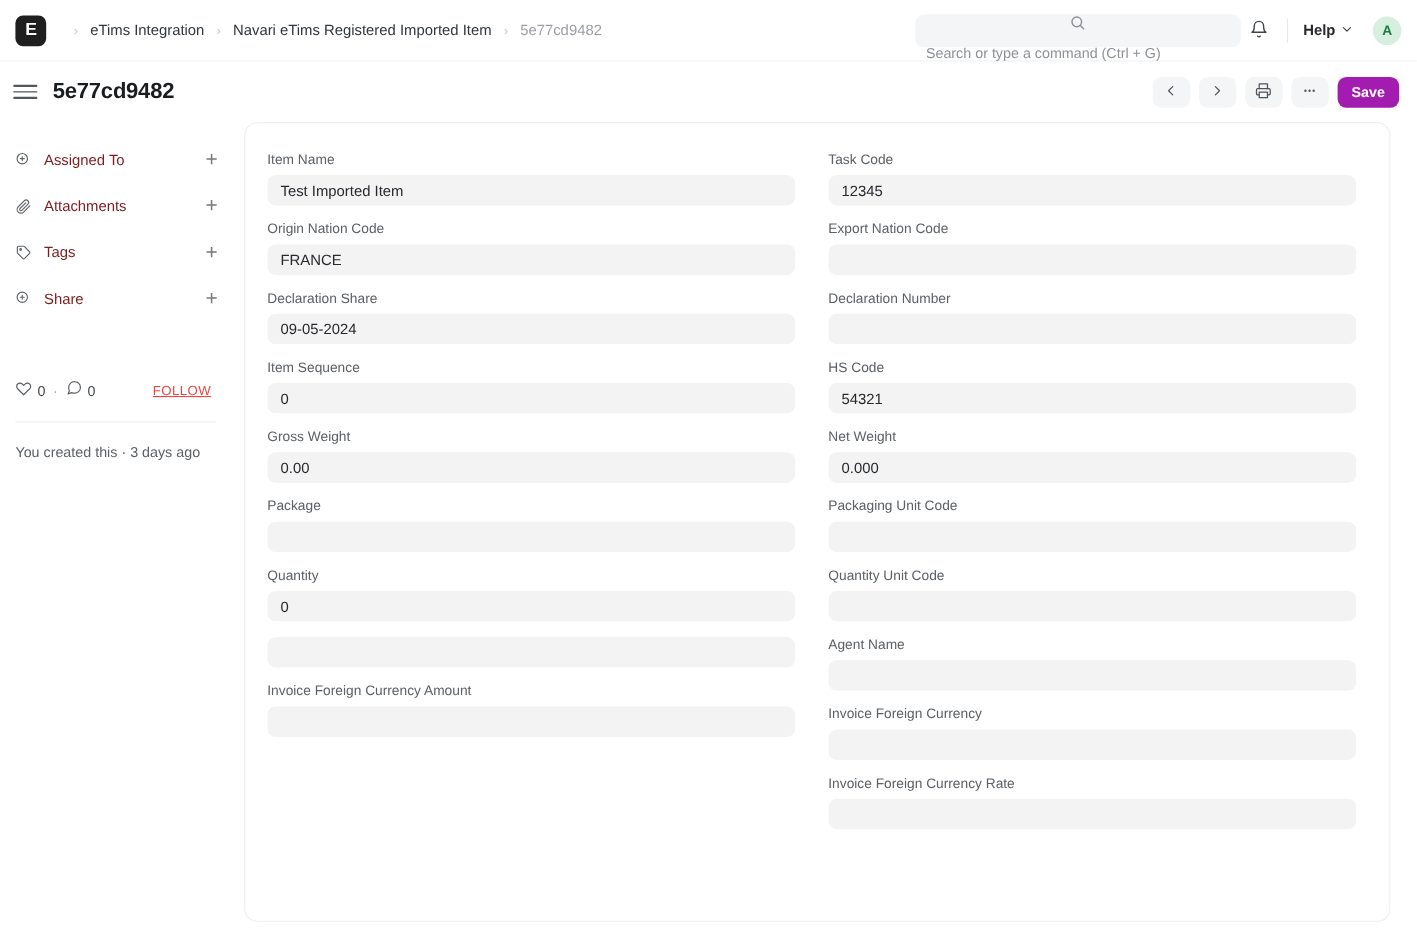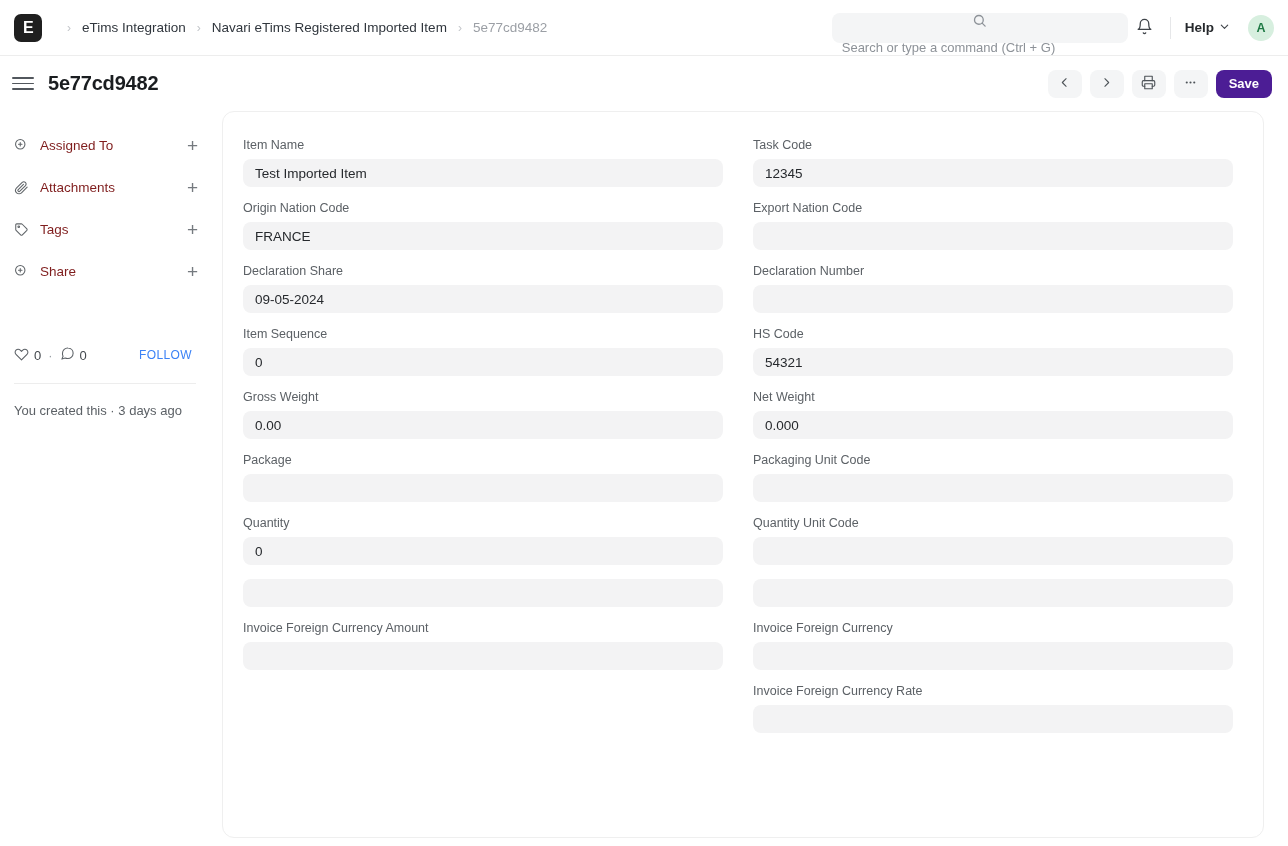--- a/index.html
+++ b/index.html
@@ -75,21 +75,21 @@
     margin-left: 10px; letter-spacing: -0.2px;
   }
   .toolbar-actions { margin-left: auto; display: flex; align-items: center; gap: 8px; }
   .tool-btn {
     width: 34px; height: 28px; border-radius: 8px; background: #f4f5f6;
     border: 0; display: flex; align-items: center; justify-content: center;
     cursor: pointer; color: #4d5358; padding: 0;
   }
   .save-btn {
     height: 28px; padding: 0 13px; border-radius: 8px;
-    background: #4c1d95; color: #fff; border: 0; cursor: pointer;
+    background: #a21caf; color: #fff; border: 0; cursor: pointer;
     font-family: inherit; font-size: 13px; font-weight: 600;
     display: flex; align-items: center;
   }
 
   
   .body-wrap { display: flex; width: 1288px; height: 735px; }
 
   
   .sidebar { width: 222px; flex: 0 0 222px; padding: 18px 16px 0 10px; }
   .side-row {
@@ -104,21 +104,21 @@
   }
   .social-row {
     display: flex; align-items: center; margin-top: 56px;
     padding: 0 4px; height: 24px;
   }
   .social-item { display: flex; align-items: center; gap: 5px; cursor: pointer; }
   .social-num { font-size: 13px; color: #43484d; }
   .social-dot { color: #9aa0a6; margin: 0 7px; font-size: 13px; }
   .follow {
     margin-left: auto; font-size: 12px; letter-spacing: 0.4px;
-    color: #3b82f6; cursor: pointer; padding-right: 10px;
+    color: #ef4444; cursor: pointer; padding-right: 10px; text-decoration: underline;
   }
   .side-divider { height: 1px; background: #ededed; margin: 16px 10px 0 4px; }
   .meta-line {
     font-size: 13px; color: #5c6166; line-height: 19px;
     padding: 0 10px 0 4px; margin-top: 17px;
   }
 
   
   .panel {
     flex: 1 1 auto; margin: 0 24px 8px 0;
@@ -379,20 +379,21 @@
         </div>
         <div class="field">
           <label class="field-label">Packaging Unit Code</label>
           <input class="field-input" type="text" value="" style="">
         </div>
         <div class="field">
           <label class="field-label">Quantity Unit Code</label>
           <input class="field-input" type="text" value="" style="">
         </div>
         <div class="field">
+          <label class="field-label">Agent Name</label>
           <input class="field-input" type="text" value="" style="">
         </div>
         <div class="field">
           <label class="field-label">Invoice Foreign Currency</label>
           <input class="field-input" type="text" value="" style="">
         </div>
         <div class="field">
           <label class="field-label">Invoice Foreign Currency Rate</label>
           <input class="field-input" type="text" value="" style="">
         </div>

